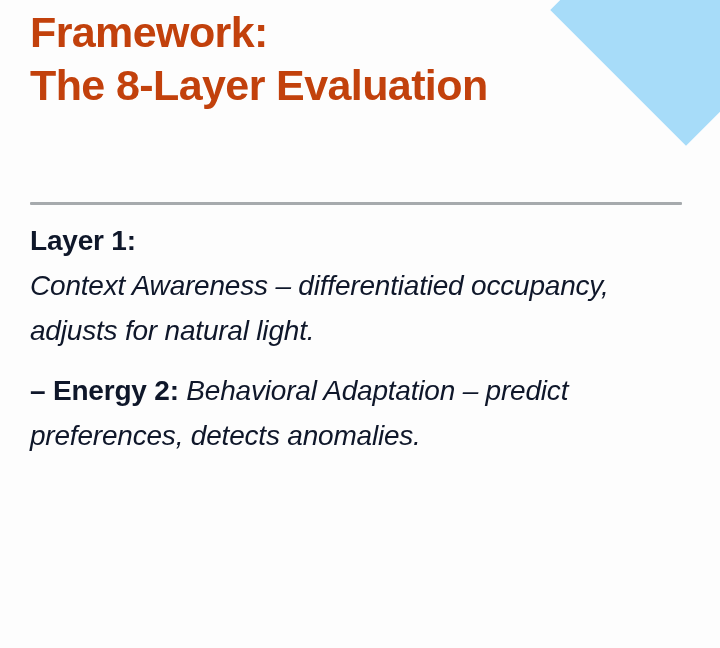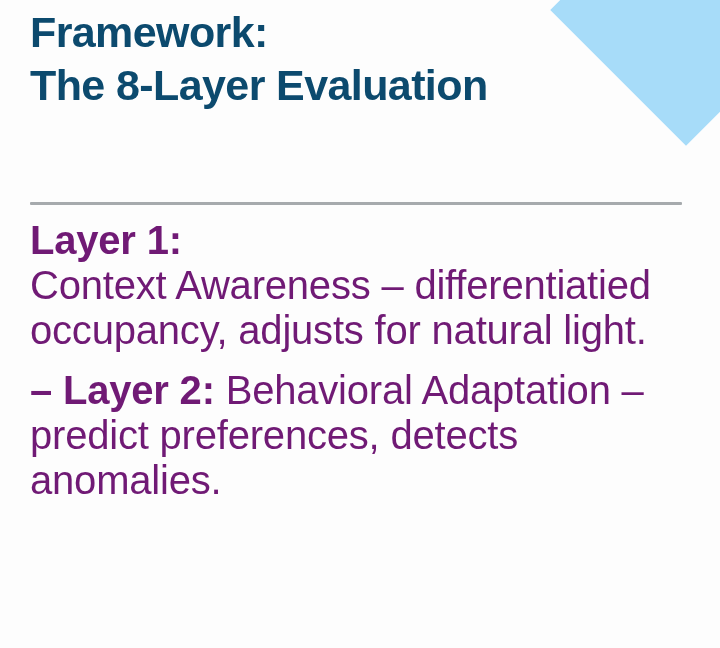--- a/index.html
+++ b/index.html
@@ -40,21 +40,21 @@
   
   .heading {
     position:absolute;
     left:30px;
     top:6px;
     width:600px;
     font-size:43px;
     line-height:53px;
     font-weight:700;
     letter-spacing:-0.6px;
-    color:#0c4a6e;
+    color:#c2410c;
     font-stretch:condensed;
   }
   .heading .hline { display:block; white-space:nowrap; }
 
   
   .divider {
     position:absolute;
     left:30px;
     top:202px;
     width:652px;
@@ -65,33 +65,34 @@
 
   
   .body-wrap {
     position:absolute;
     left:30px;
     top:218px;
     width:660px;
   }
 
   .para {
-    font-size:40px;
+    font-size:28px;
     line-height:45px;
-    color:#701a75;
+    color:#0f172a;
     letter-spacing:-0.2px;
     margin-bottom:15px;
   }
   .para:last-child { margin-bottom:0; }
 
   .para .lbl {
     font-weight:700;
   }
   .para .txt {
     font-weight:400;
+    font-style:italic;
   }
 
   
   .para.block-1 .lbl { display:block; }
 </style>
 </head>
 <body>
 
 <div class="card">
 
@@ -104,19 +105,19 @@
 
   <div class="divider"></div>
 
   <div class="body-wrap">
 
     <p class="para block-1">
       <span class="lbl">Layer 1:</span><span class="txt">Context Awareness – differentiatied occupancy, adjusts for natural light.</span>
     </p>
 
     <p class="para block-2">
-      <span class="lbl">– Layer 2:</span><span class="txt"> Behavioral Adaptation – predict preferences, detects anomalies.</span>
+      <span class="lbl">– Energy 2:</span><span class="txt"> Behavioral Adaptation – predict preferences, detects anomalies.</span>
     </p>
 
 
   </div>
 
 </div>
 
 </body></html>

